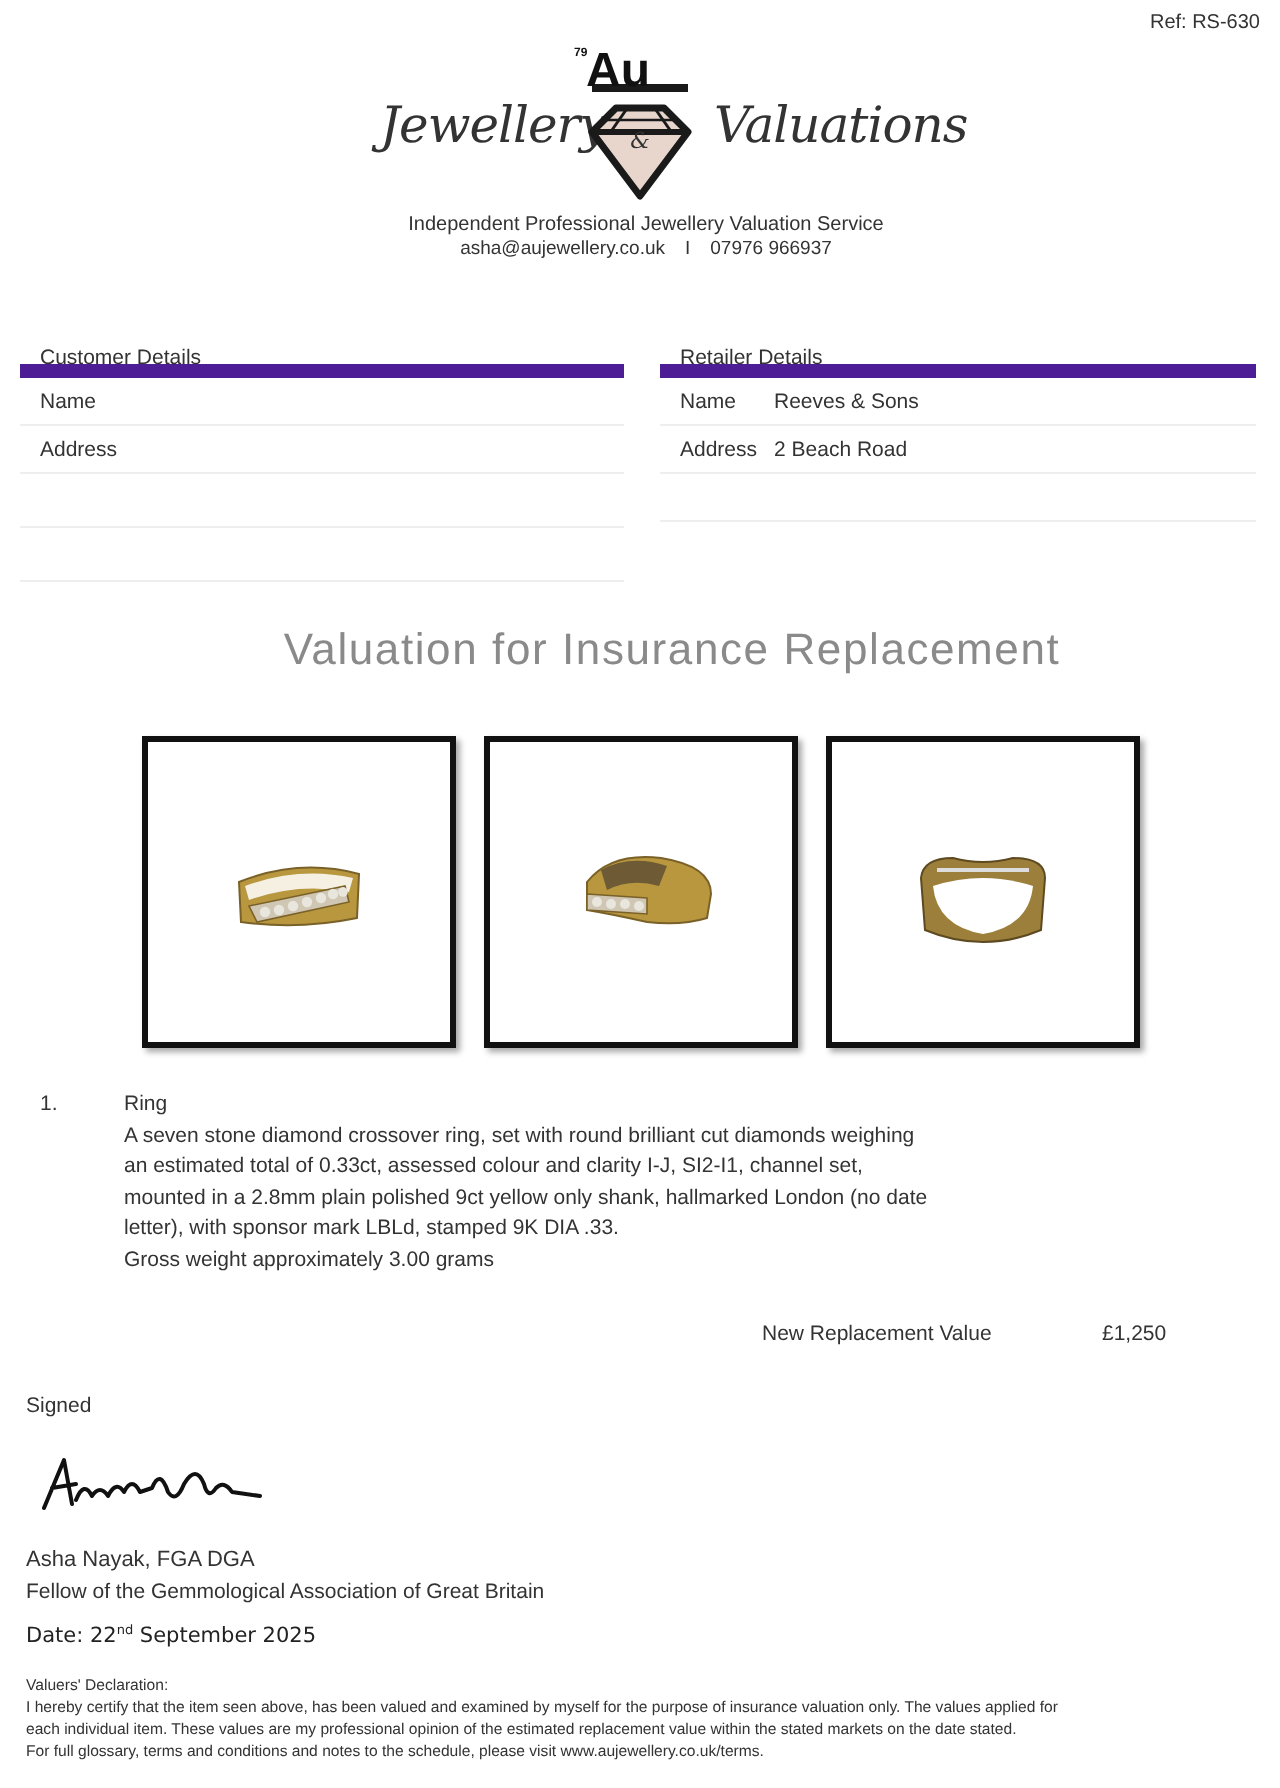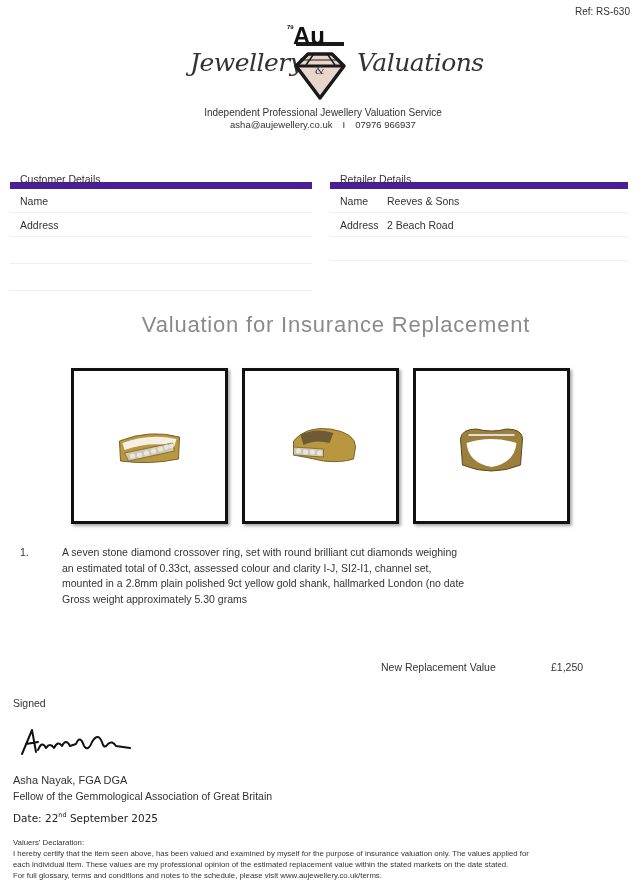--- a/index.html
+++ b/index.html
@@ -149,24 +149,26 @@
       <path d="M44 68 Q45 58 60 58 Q75 62 90 58 Q106 58 106 68 L104 94 Q75 106 46 94 Z" fill="#9c7f3a" stroke="#5e4a20" stroke-width="1"></path>
       <path d="M50 72 Q75 64 100 72 Q98 92 75 96 Q52 92 50 72 Z" fill="#ffffff"></path>
       <path d="M52 64 L98 64" stroke="#ddd" stroke-width="2"></path>
     </svg>
   </div>
 </div>
 
 <div class="item">
   <span class="num">1.</span>
   <div class="body">
+    <div>Ring</div>
     <div>A seven stone diamond crossover ring, set with round brilliant cut diamonds weighing</div>
     <div>an estimated total of 0.33ct, assessed colour and clarity I-J, SI2-I1, channel set,</div>
-    <div>mounted in a 2.8mm plain polished 9ct yellow gold shank, hallmarked London (no date</div>
-    <div>Gross weight approximately 5.30 grams</div>
+    <div>mounted in a 2.8mm plain polished 9ct yellow only shank, hallmarked London (no date</div>
+    <div>letter), with sponsor mark LBLd, stamped 9K DIA .33.</div>
+    <div>Gross weight approximately 3.00 grams</div>
   </div>
 </div>
 
 <div class="value-row">
   <span>New Replacement Value</span>
   <span class="amt">£1,250</span>
 </div>
 
 <div class="signed">Signed</div>
 <svg class="signature" viewBox="0 0 120 36">

